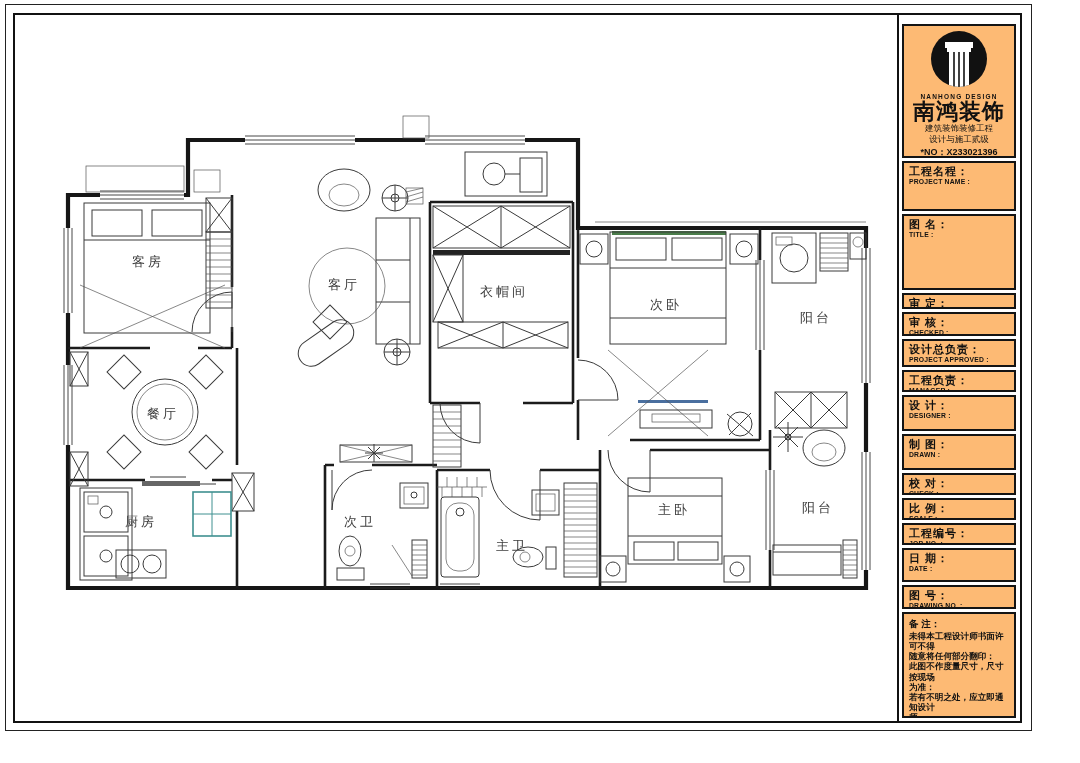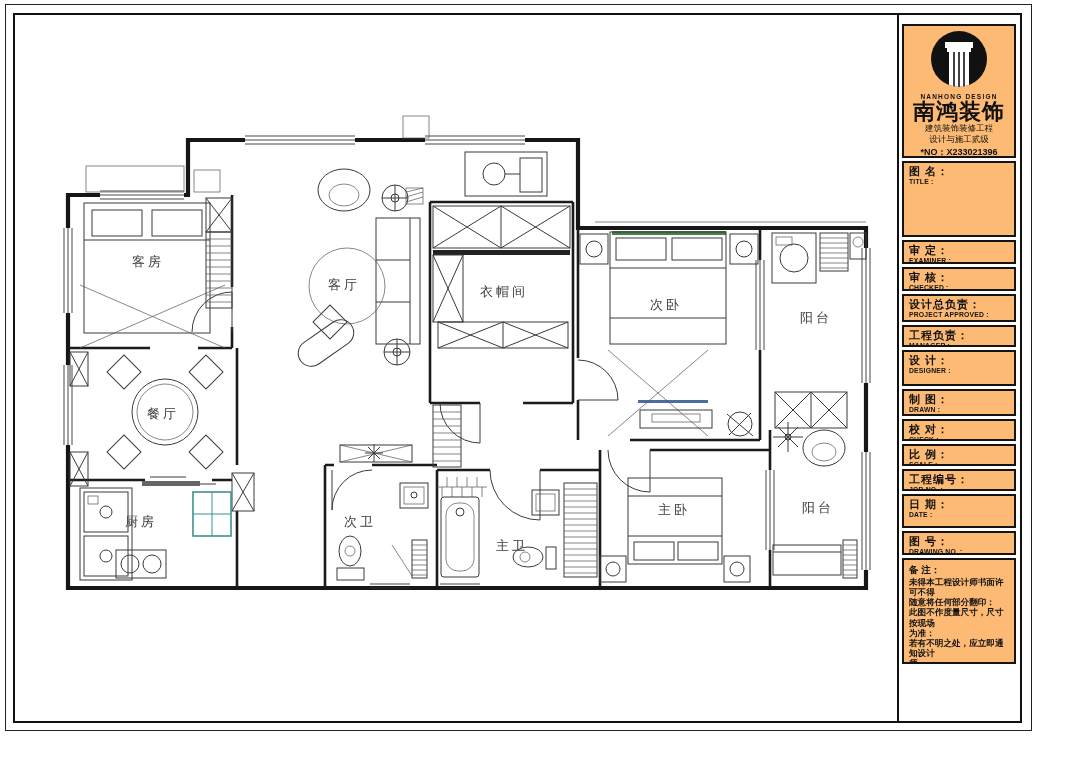--- a/index.html
+++ b/index.html
@@ -316,45 +316,49 @@
           <path d="M24,22 V58 M29,22 V58 M34,22 V58" stroke="#111" stroke-width="1.6"></path>
         </g>
       </svg>
       <div class="brand-en">NANHONG DESIGN</div>
       <div class="brand-cn">南鸿装饰</div>
       <div class="cert">建筑装饰装修工程</div>
       <div class="cert">设计与施工贰级</div>
       <div class="cert-no">*NO：X233021396</div>
     </div>
 
+    <div class="tb-box" style="height:50px">
+      <div class="f-cn">工程名程：</div>
+      <div class="f-en">PROJECT NAME :</div>
+    </div>
     <div class="tb-box" style="height:76px">
       <div class="f-cn">图  名：</div>
       <div class="f-en">TITLE :</div>
     </div>
-    <div class="tb-box" style="height:24px">
+    <div class="tb-box" style="height:16px">
       <div class="f-cn">审  定：</div>
       <div class="f-en">EXAMINER :</div>
     </div>
     <div class="tb-box" style="height:24px">
       <div class="f-cn">审  核：</div>
       <div class="f-en">CHECKED :</div>
     </div>
     <div class="tb-box" style="height:28px">
       <div class="f-cn">设计总负责：</div>
       <div class="f-en">PROJECT APPROVED :</div>
     </div>
     <div class="tb-box" style="height:22px">
       <div class="f-cn">工程负责：</div>
       <div class="f-en">MANAGER :</div>
     </div>
     <div class="tb-box" style="height:36px">
       <div class="f-cn">设  计：</div>
       <div class="f-en">DESIGNER :</div>
     </div>
-    <div class="tb-box" style="height:27px">
+    <div class="tb-box" style="height:36px">
       <div class="f-cn">制  图：</div>
       <div class="f-en">DRAWN :</div>
     </div>
     <div class="tb-box" style="height:22px">
       <div class="f-cn">校  对：</div>
       <div class="f-en">CHECK :</div>
     </div>
     <div class="tb-box" style="height:22px">
       <div class="f-cn">比  例：</div>
       <div class="f-en">SCALE :</div>

